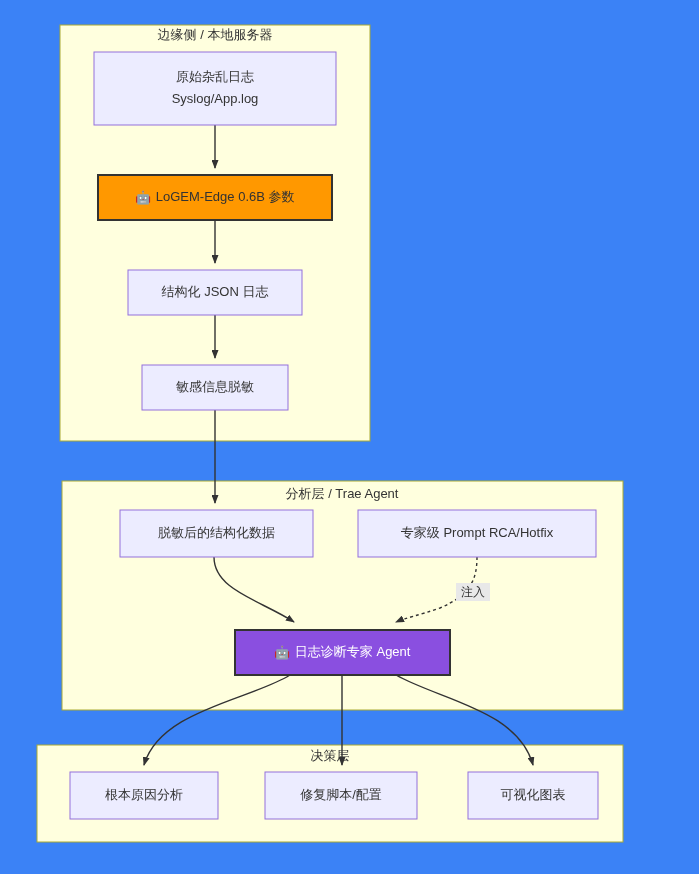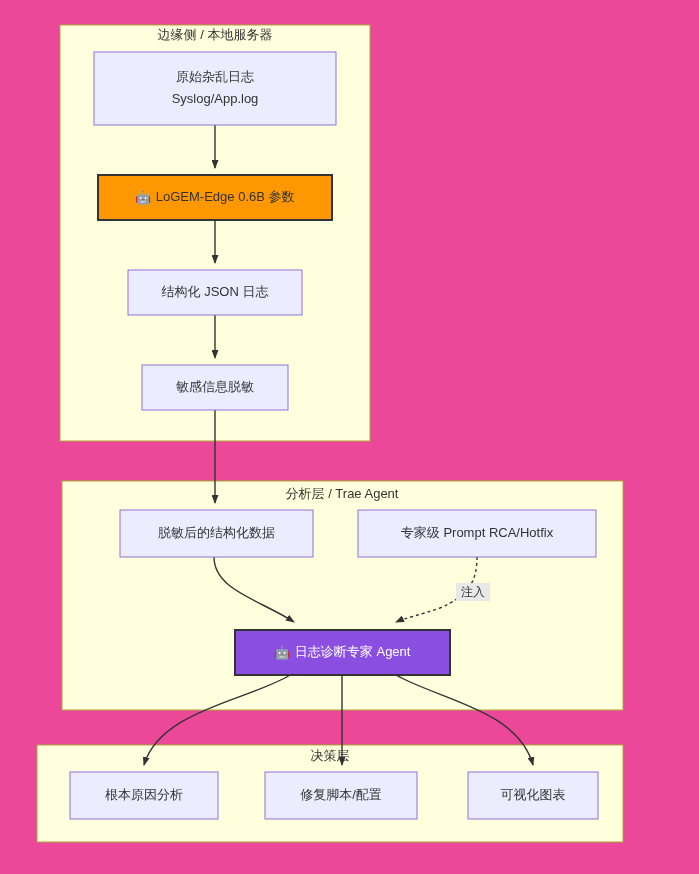--- a/index.html
+++ b/index.html
@@ -10,21 +10,21 @@
   body {
     width: 699px;
     height: 874px;
     overflow: hidden;
     font-family: "Liberation Sans", "DejaVu Sans", sans-serif;
   }
   #diagram-root {
     position: relative;
     width: 699px;
     height: 874px;
-    background: #ec4899;
+    background: #3b82f6;
   }
   svg#flowchart {
     display: block;
     width: 699px;
     height: 874px;
   }
   .cluster-rect {
     fill: #ffffde;
     stroke: #aaaa33;
     stroke-width: 1px;

